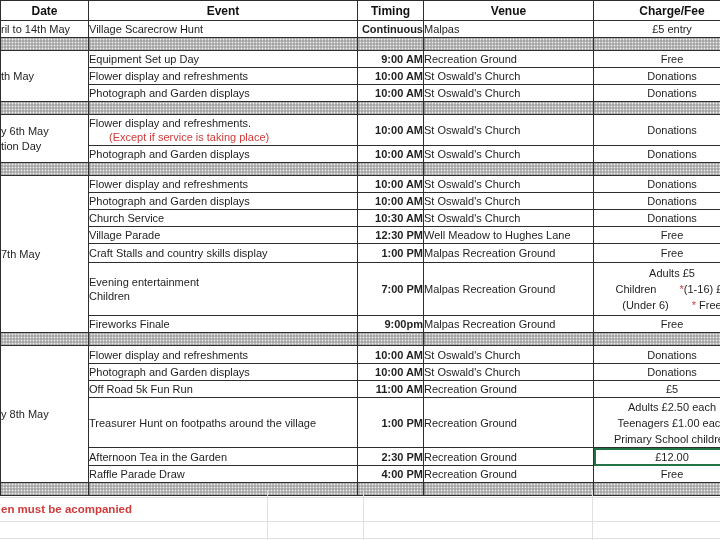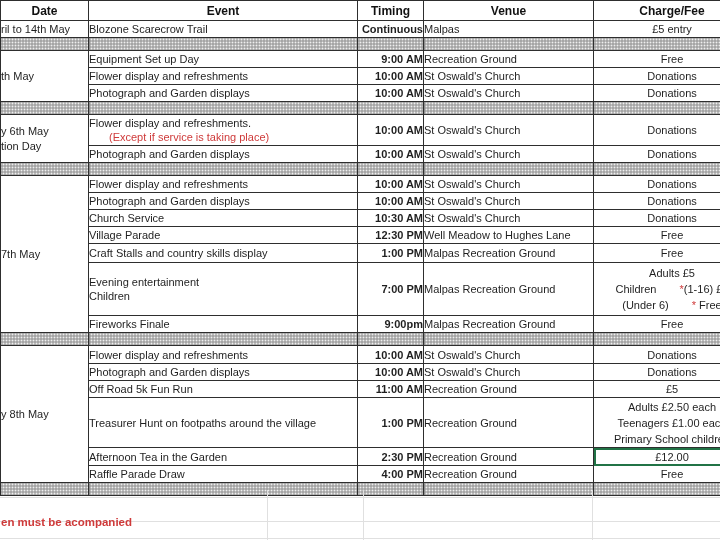--- a/index.html
+++ b/index.html
@@ -32,21 +32,21 @@
   td.c-charge div{line-height:16px;}
   tr.sep td{
     background-color:#efefef;
     background-image:
       repeating-linear-gradient(90deg,#8d8d8d 0 1px,rgba(0,0,0,0) 1px 3px),
       repeating-linear-gradient(0deg,#8d8d8d 0 1px,#efefef 1px 3px);
   }
   .red{color:#cf3a3a;margin-left:20px;}
   td.selected{outline:2px solid #217346;outline-offset:-2px;}
   .note{
-    position:absolute;left:1px;top:516px;
+    position:absolute;left:1px;top:503px;
     font-weight:bold;font-size:11.5px;color:#cf3a3a;white-space:nowrap;
   }
   .gl{position:absolute;background:#e0e0e0;}
   .gl-h{height:1px;left:0;width:720px;}
   .gl-v{width:1px;top:490px;height:50px;}
 </style>
 </head>
 <body>
 
 <div id="sheet">
@@ -63,21 +63,21 @@
           <th>Date</th>
           <th>Event</th>
           <th>Timing</th>
           <th>Venue</th>
           <th class="charge-h">Charge/Fee</th>
         </tr>
       </thead>
     <tbody id="body-rows">
         <tr style="height: 17px;">
           <td class="c-date" rowspan="1">ril to 14th May</td>
-          <td class="c-event">Blozone Scarecrow Trail</td>
+          <td class="c-event">Village Scarecrow Hunt</td>
           <td class="c-timing">Continuous</td>
           <td class="c-venue">Malpas</td>
           <td class="c-charge">£5 entry</td>
         </tr>
         <tr class="sep" style="height: 13px;">
           <td></td>
           <td></td>
           <td></td>
           <td></td>
           <td></td>

